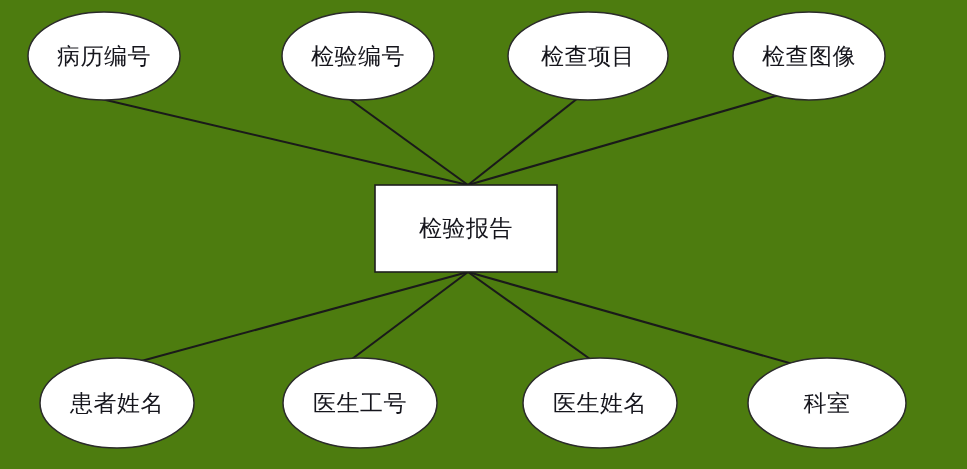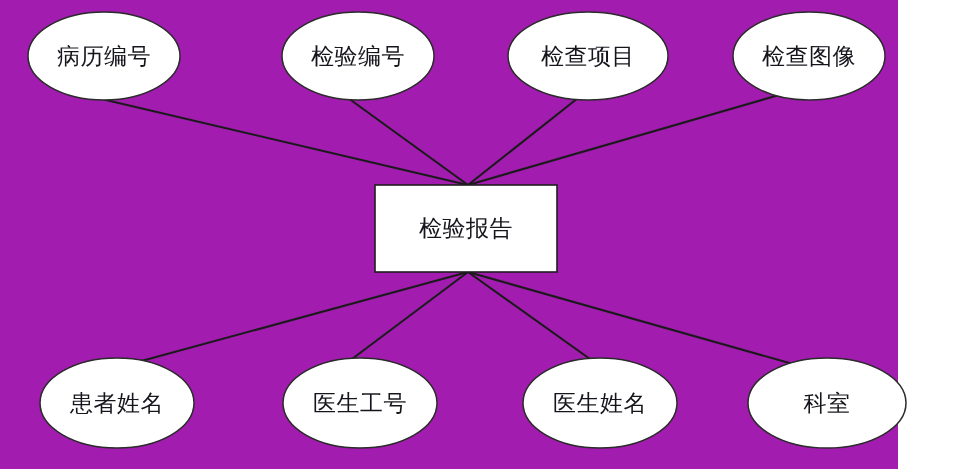--- a/index.html
+++ b/index.html
@@ -8,23 +8,23 @@
     background: #ffffff;
   }
   body {
     width: 967px;
     height: 469px;
     overflow: hidden;
     font-family: "DejaVu Serif", "Liberation Serif", serif;
   }
   #er-canvas {
     position: relative;
-    width: 898px;
+    width: 967px;
     height: 469px;
-    background: #a21caf;
+    background: #4d7c0f;
   }
   svg#er-svg {
     display: block;
     width: 967px;
     height: 469px;
   }
   .er-edge {
     stroke: #1a1a1a;
     stroke-width: 2.1;
     stroke-linecap: butt;

